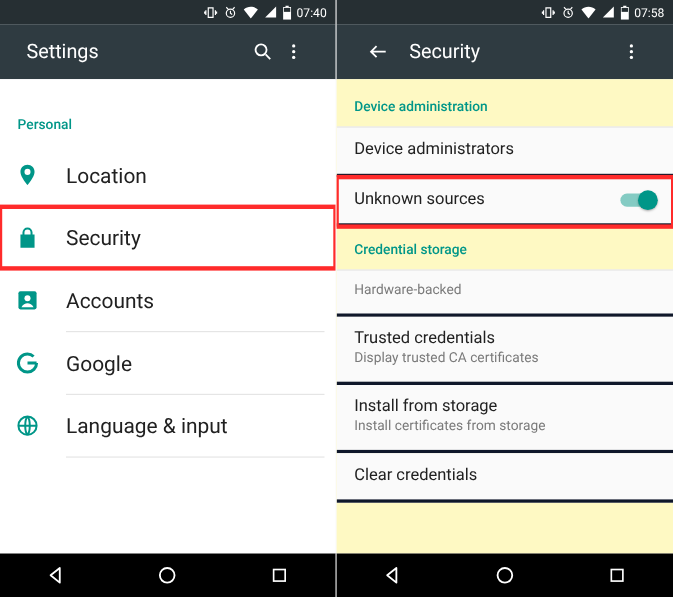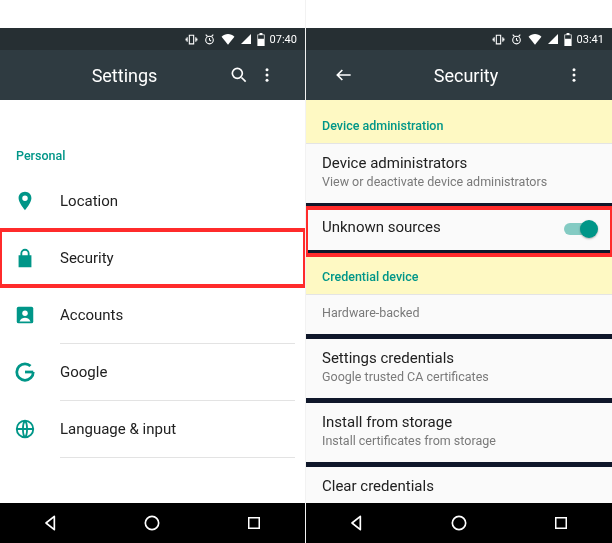--- a/index.html
+++ b/index.html
@@ -2,44 +2,44 @@
 <html><head>
 <meta charset="utf-8">
 <style>
   * { box-sizing: border-box; margin: 0; padding: 0; }
   html, body { width: 612px; height: 543px; font-family: Roboto, Arial, sans-serif; background: #fff; overflow: hidden; }
   .canvas { display: flex; width: 612px; height: 543px; position: relative; }
   .phone { width: 306px; height: 543px; display: flex; flex-direction: column; position: relative; background: #fff; }
   .phone.left { border-right: 1px solid rgba(0,0,0,0.05); }
 
   
-  .status { height: 22px; background: #262f33; color: #fff; display: flex; align-items: center; justify-content: flex-end; padding: 0 8px; gap: 5px; font-size: 11px; margin-top: 28px; }
+  .status { height: 22px; background: #262f33; color: #fff; display: flex; align-items: center; justify-content: flex-end; padding: 0 8px; gap: 5px; font-size: 11px; }
   .status .ico { display: inline-flex; align-items: center; }
 
   
-  .appbar { height: 50px; background: #2f3b41; color: #fff; display: flex; align-items: center; padding: 0 24px; text-align: center; }
+  .appbar { height: 50px; background: #2f3b41; color: #fff; display: flex; align-items: center; padding: 0 24px; }
   .appbar .title { font-size: 18px; font-weight: 400; flex: 1; }
   .appbar .back { width: 28px; display:flex; align-items:center; justify-content:center; margin-right: 14px; }
   .appbar .act { width: 28px; display:flex; align-items:center; justify-content:center; }
 
   
   .content { flex: 1; background: #fff; overflow: hidden; position: relative; }
   .right .content { background: #fef9c3; }
 
   .section-label { color: #009688; font-size: 12.5px; font-weight: 500; padding: 22px 16px 10px 16px; }
-  .left .section-label { padding-left: 16px; padding-top: 34px; margin-top: 14px; }
+  .left .section-label { padding-left: 16px; padding-top: 34px; }
 
   .row { display: flex; align-items: center; padding: 8px 14px; min-height: 56px; position: relative; }
   .row .picon { width: 46px; display:flex; align-items:center; justify-content:flex-start; color:#009688; }
-  .row .ptext { flex: 1; color: #212121; font-size: 15px; }
+  .row .ptext { flex: 1; color: #212121; font-size: 19px; }
   .row.sel { outline: 4px solid #ff2b2b; outline-offset: -2px; }
   .divider { height: 1px; background: #e3e3e3; margin-left: 60px; margin-right: 10px; }
 
   
-  .ritem { padding: 10px 16px 12px 16px; background:#fafafa; border-bottom:5px solid #0f172a; position: relative; }
+  .ritem { padding: 10px 16px 12px 16px; background:#fafafa; border-bottom:3px solid #0f172a; position: relative; }
   .ritem.first { border-top:1px solid #e4e4e4; }
   .ritem .t1 { font-size: 15px; color: #212121; margin-bottom: 2px; }
   .ritem .t2 { font-size: 12.5px; color: #7a7a7a; line-height: 1.35; }
   .ritem.hl { outline: 4px solid #ff2b2b; outline-offset: -2px; padding-right: 80px; }
   .switch { position:absolute; right: 14px; top: 50%; transform: translateY(-50%); width: 34px; height: 18px; }
   .switch .track { width: 30px; height: 12px; background: #84cbc3; border-radius: 6px; position:absolute; top:3px; left:0; }
   .switch .thumb { width: 18px; height: 18px; background: #009688; border-radius: 50%; position:absolute; top:0; right:0; box-shadow:0 1px 2px rgba(0,0,0,.3); }
 
   
   .navbar { height: 40px; background: #000; display:flex; align-items:center; justify-content: space-around; }
@@ -203,21 +203,21 @@
           <svg width="12" height="12" viewBox="0 0 24 24" fill="#fff">
             <path d="M2 22h20V2L2 22z"></path>
           </svg>
         </span>
       <span class="ico">
           <svg width="8" height="13" viewBox="0 0 10 18" fill="#fff">
             <path d="M3 0h4v2h3v16H0V2h3V0z" fill="#fff"></path>
             <rect x="1" y="3" width="8" height="5" fill="#262f33"></rect>
           </svg>
         </span>
-      <span>03:41</span>
+      <span>07:58</span>
     </div>
 
     <div class="appbar">
       <div class="back">
           <svg width="20" height="20" viewBox="0 0 24 24" fill="none" stroke="#fff" stroke-width="2">
             <path d="M20 12H4M10 6l-6 6 6 6"></path>
           </svg>
         </div>
       <div class="title">Security</div>
       <div class="act">
@@ -227,40 +227,39 @@
             <circle cx="12" cy="19" r="2"></circle>
           </svg>
         </div>
     </div>
 
     <div class="content">
       <div class="section-label" style="padding-top:18px">Device administration</div>
 
       <div class="ritem first">
         <div class="t1">Device administrators</div>
-        <div class="t2">View or deactivate device administrators</div>
       </div>
 
       <div class="ritem hl">
         <div class="t1">Unknown sources</div>
         <div class="switch">
           <div class="track"></div>
           <div class="thumb"></div>
         </div>
       </div>
 
-      <div class="section-label" style="padding-top:14px">Credential device</div>
+      <div class="section-label" style="padding-top:14px">Credential storage</div>
 
       <div class="ritem first">
         <div class="t2">Hardware-backed</div>
       </div>
 
       <div class="ritem">
-        <div class="t1">Settings credentials</div>
-        <div class="t2">Google trusted CA certificates</div>
+        <div class="t1">Trusted credentials</div>
+        <div class="t2">Display trusted CA certificates</div>
       </div>
 
       <div class="ritem">
         <div class="t1">Install from storage</div>
         <div class="t2">Install certificates from storage</div>
       </div>
 
       <div class="ritem">
         <div class="t1">Clear credentials</div>
       </div>

